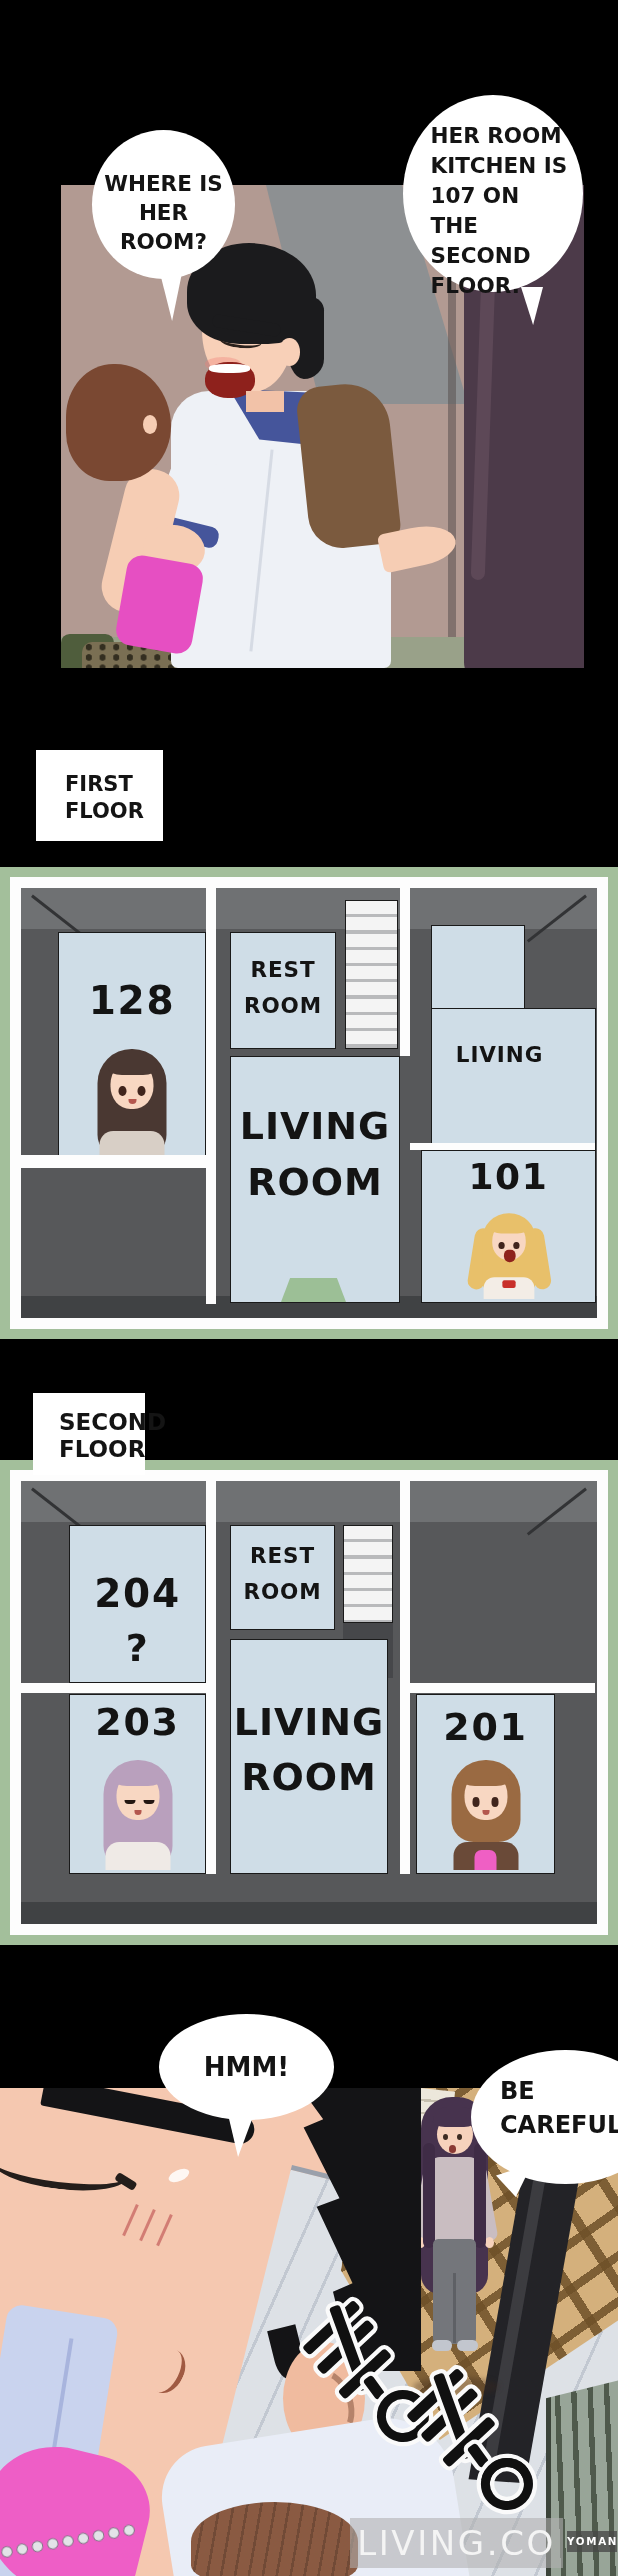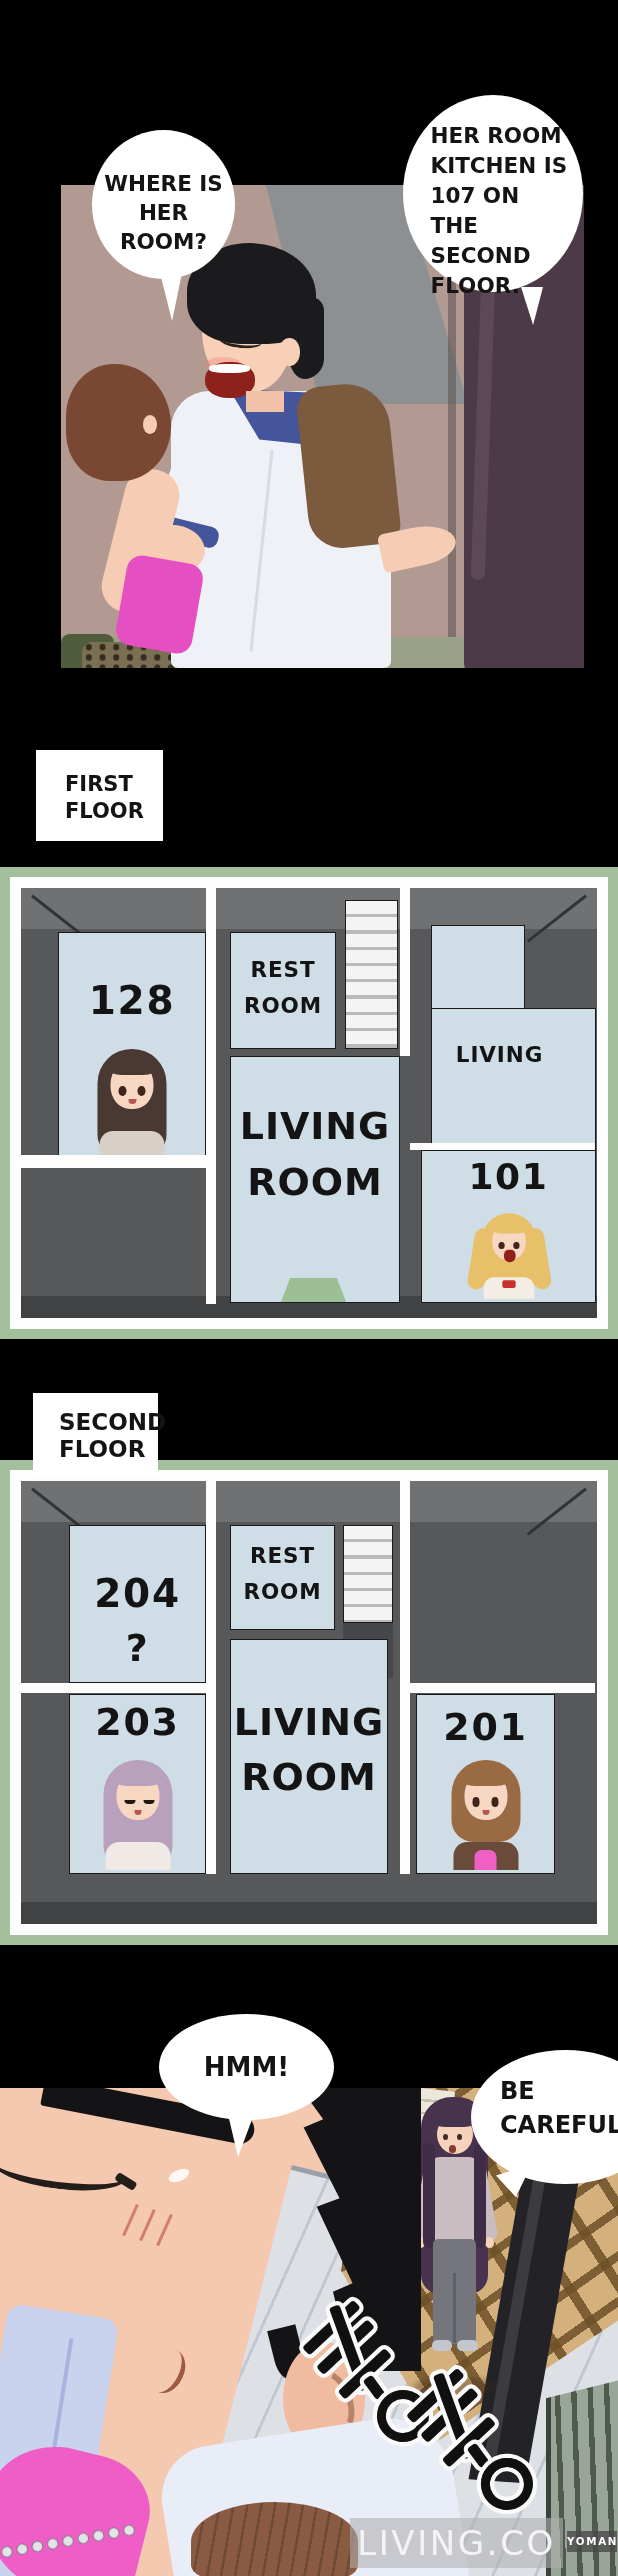--- a/index.html
+++ b/index.html
@@ -194,21 +194,21 @@
           <i class="bw"></i>
       </div>
     </div>
 
     <div class="gap" style="left:206px;top:20.6px;width:10.3px;height:416px;"></div>
     <div class="gap" style="left:400px;top:20.6px;width:10.3px;height:168px;"></div>
     <div class="gap" style="left:20.6px;top:288px;width:185px;height:13px;"></div>
     <div class="gap" style="left:410px;top:276px;width:185px;height:6.9px;"></div>
   </div>
 
-  <div class="abs" style="left:33px;top:1393px;width:125px;height:82px;background:#fff;z-index:20;">
+  <div class="abs" style="left:33px;top:1393px;width:112px;height:82px;background:#fff;z-index:20;">
     <div class="comic" style="padding:15.5px 0 0 26px;font-size:23px;line-height:27px;">
       <div>SECOND</div>
       <div>FLOOR</div>
     </div>
   </div>
 
   <div class="plan" style="top:1460px;height:485px;">
     <div class="whiteband"></div>
     <div class="wall"></div>
     <div class="bevel"></div>

